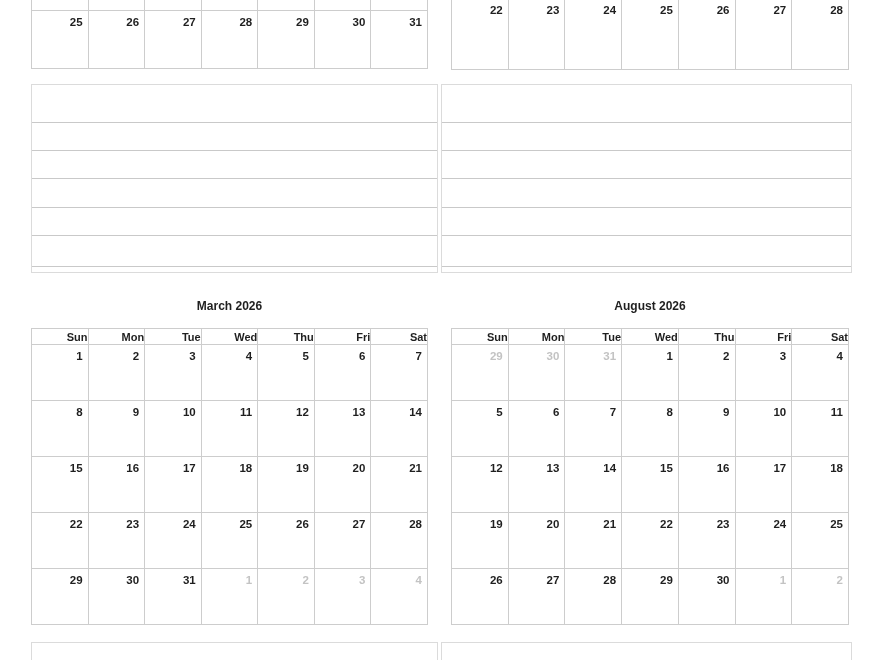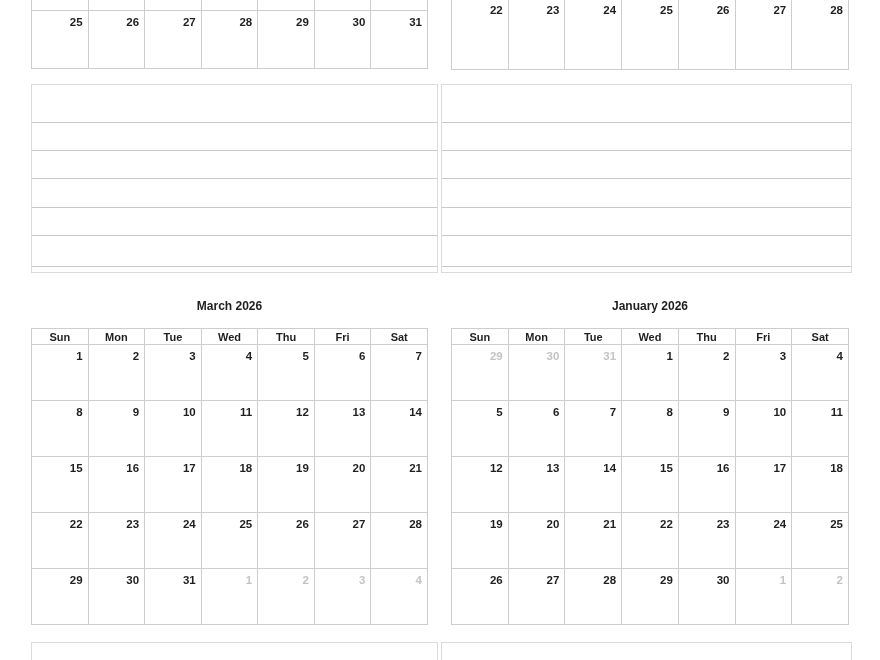--- a/index.html
+++ b/index.html
@@ -21,21 +21,21 @@
     background: #fff;
   }
   table.cal th, table.cal td {
     border: 1px solid var(--cal-border, #cdcdcd);
     box-sizing: border-box;
   }
   table.cal th {
     height: 16px;
     font-size: 11px;
     font-weight: 700;
-    text-align: center;
+    text-align: right;
     vertical-align: middle;
     color: var(--text, #1f1f1f);
     padding: 0;
   }
   table.cal td.date-cell {
     vertical-align: top;
     text-align: right;
     padding: 5px 5px 0 0;
     font-size: 11.5px;
     font-weight: 700;
@@ -205,21 +205,21 @@
           <td class="date-cell">30</td>
           <td class="date-cell">31</td>
           <td class="date-cell muted">1</td>
           <td class="date-cell muted">2</td>
           <td class="date-cell muted">3</td>
           <td class="date-cell muted">4</td>
         </tr>
       </tbody>
   </table>
 
-  <div class="month-title" id="april-title">January 2026</div>
+  <div class="month-title" id="april-title">August 2026</div>
   <table class="cal" id="april-table">
     <thead>
       <tr>
           <th>Sun</th>
           <th>Mon</th>
           <th>Tue</th>
           <th>Wed</th>
           <th>Thu</th>
           <th>Fri</th>
           <th>Sat</th>

